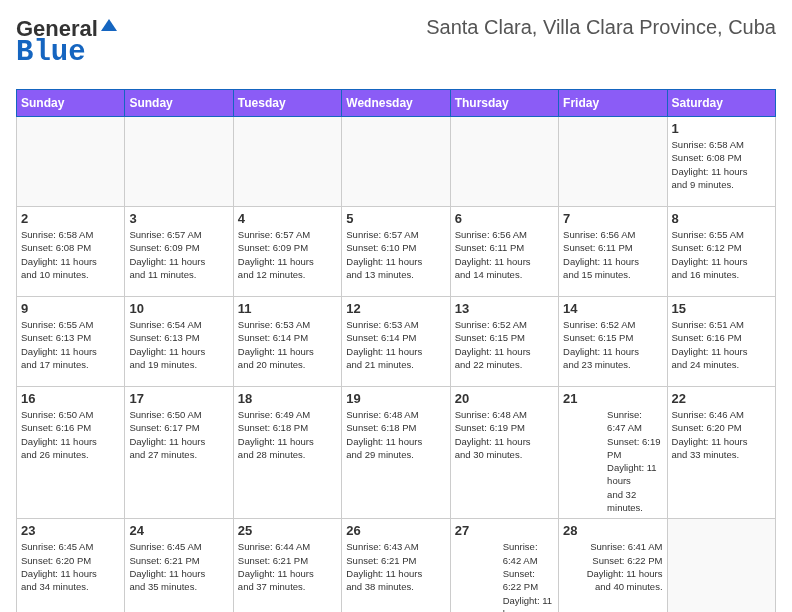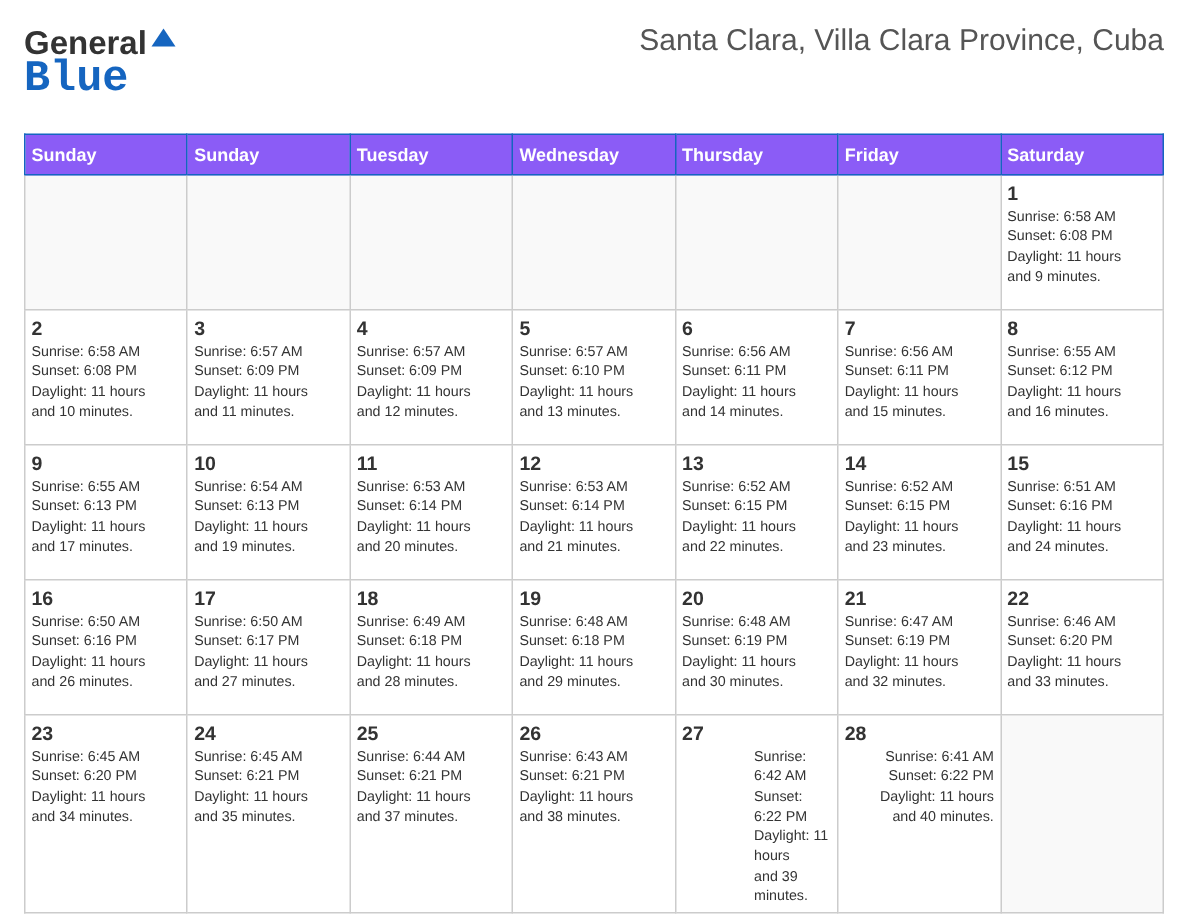--- a/index.html
+++ b/index.html
@@ -248,21 +248,21 @@
         </td>
         <td>
           <span class="day-number">20</span>
           <div class="day-info" style="white-space: pre-line;">Sunrise: 6:48 AM
 Sunset: 6:19 PM
 Daylight: 11 hours
 and 30 minutes.</div>
         </td>
         <td>
           <span class="day-number">21</span>
-          <div class="day-info" style="white-space: pre-line;">Sunrise: 6:47 AM
+          <div class="day-info" style="white-space: pre-line; margin-left: 44px;">Sunrise: 6:47 AM
 Sunset: 6:19 PM
 Daylight: 11 hours
 and 32 minutes.</div>
         </td>
         <td>
           <span class="day-number">22</span>
           <div class="day-info" style="white-space: pre-line;">Sunrise: 6:46 AM
 Sunset: 6:20 PM
 Daylight: 11 hours
 and 33 minutes.</div>

